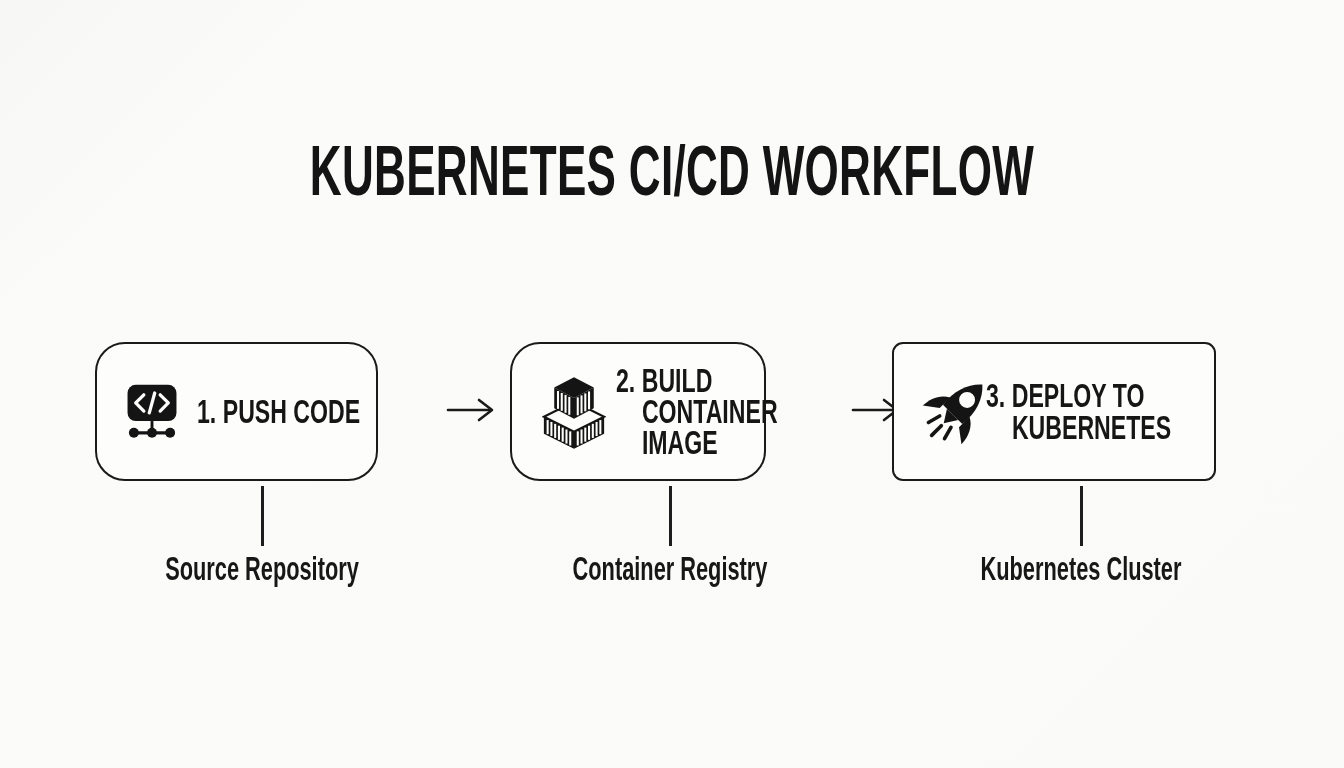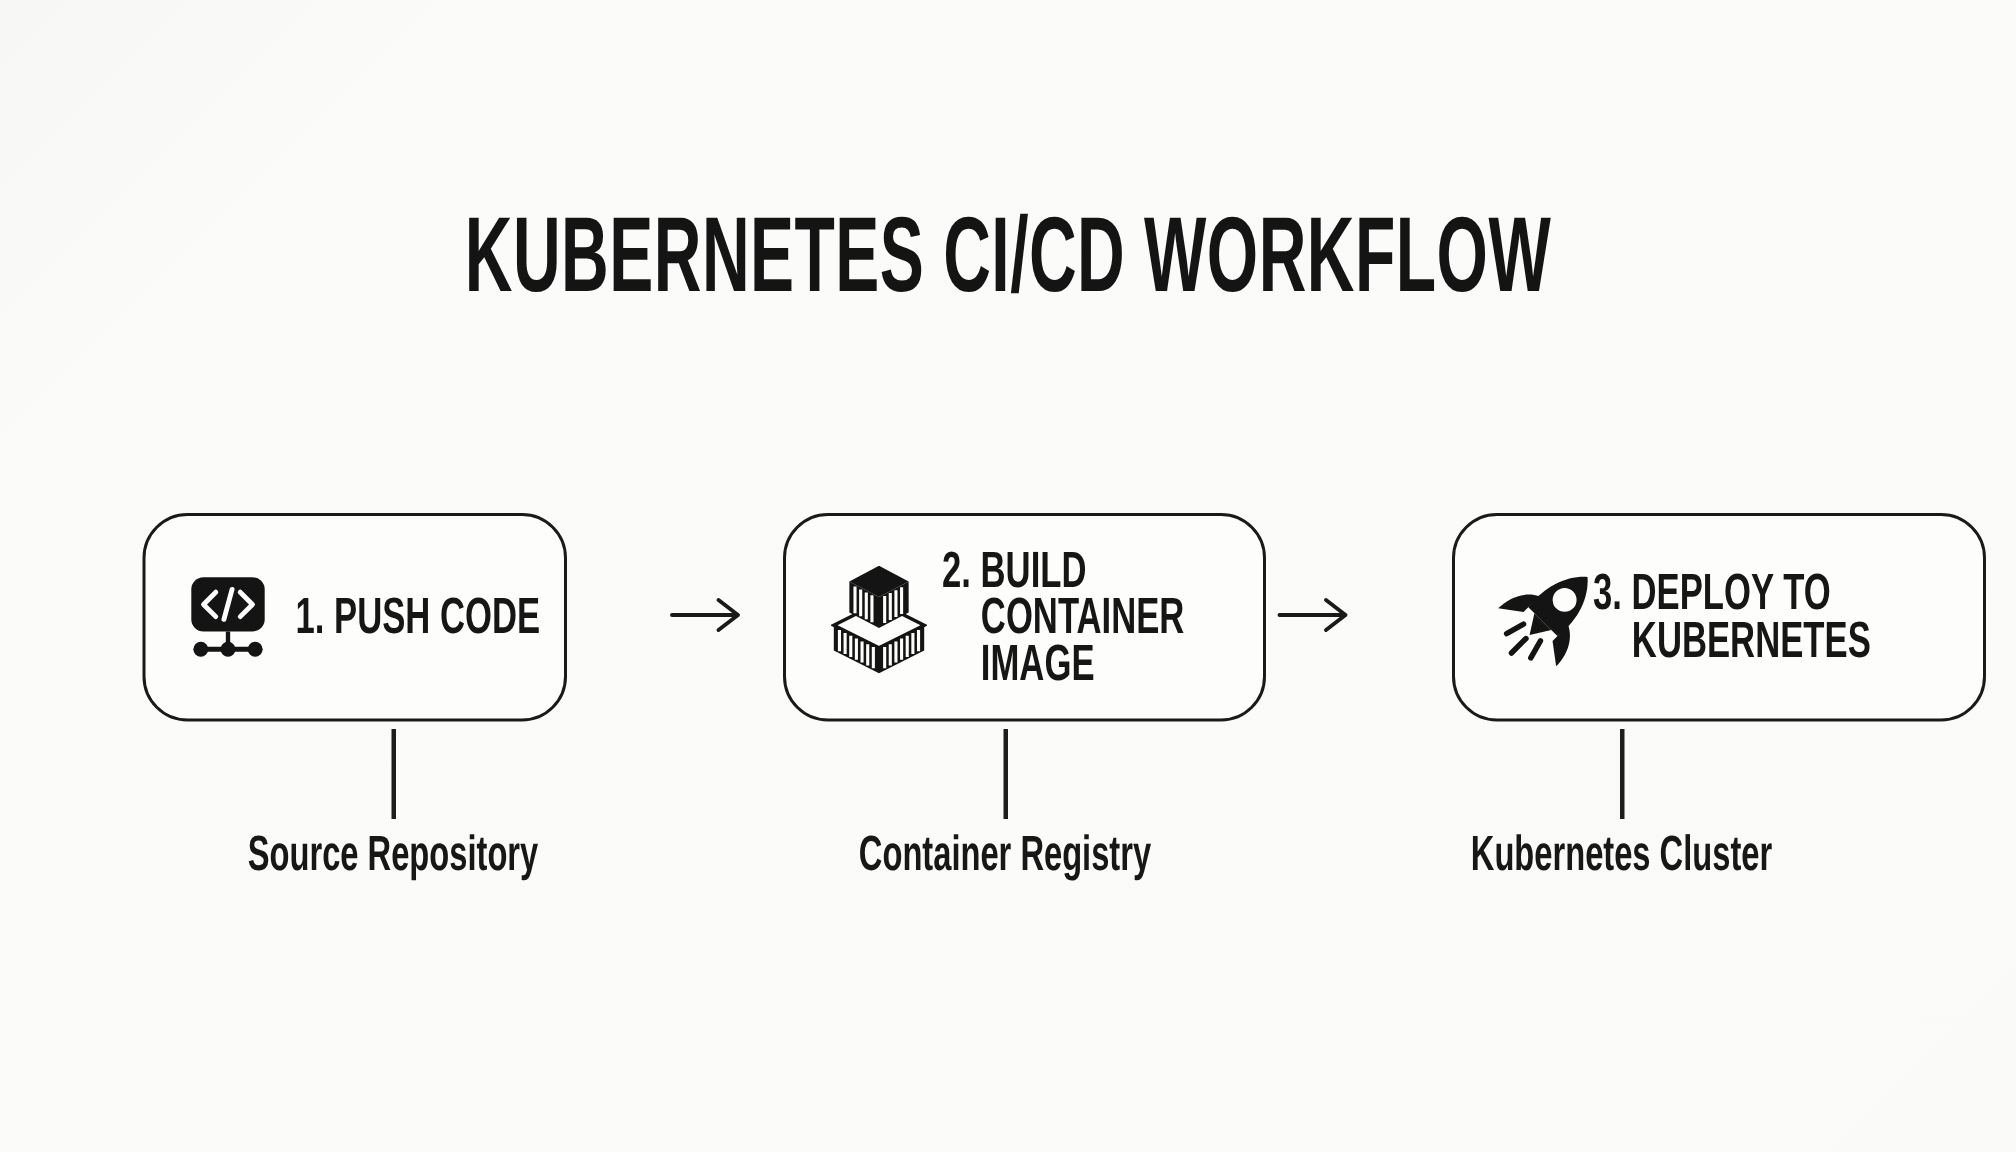--- a/index.html
+++ b/index.html
@@ -35,22 +35,22 @@
     position: absolute;
     top: 342px;
     height: 139px;
     background: #fdfdfc;
     border: 2.5px solid #1a1a1a;
     border-radius: 30px;
     display: flex;
     align-items: center;
   }
   .box-1 { left: 95px;  width: 283px; padding-left: 26px; }
-  .box-2 { left: 522px; width: 322px; padding-left: 30px; }
-  .box-3 { left: 968px; width: 356px; padding-left: 20px; }
+  .box-2 { left: 510px; width: 256px; padding-left: 30px; }
+  .box-3 { left: 892px; width: 324px; padding-left: 20px; border-radius: 11px; }
 
   .step-icon { flex-shrink: 0; display: block; }
   .box-1 .step-icon { margin-right: 16px; }
   .box-2 .step-icon { margin-right: 10px; margin-top: 2px; }
   .box-3 .step-icon { margin-right: -10px; }
 
   .step-label {
     flex-shrink: 0;
     font-size: 34px;
     font-weight: 700;

